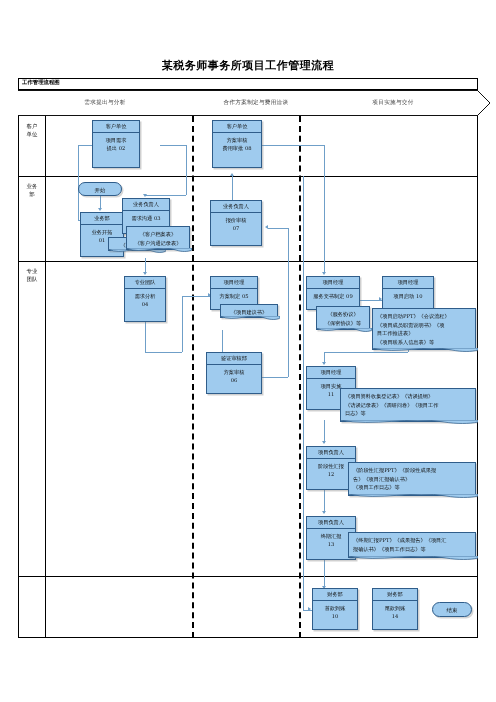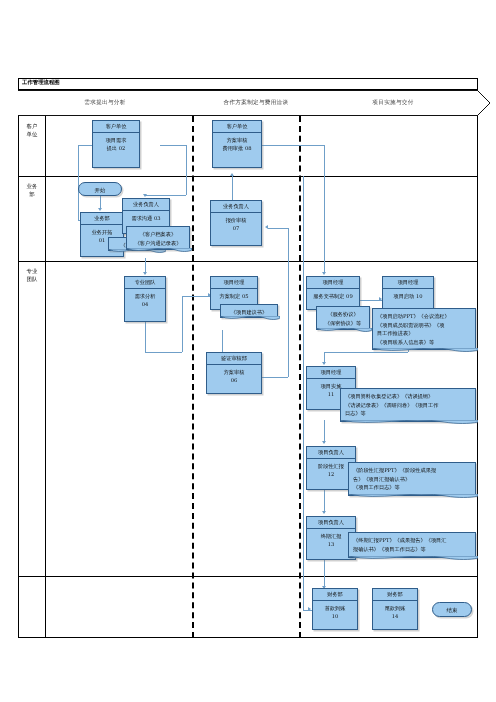--- a/index.html
+++ b/index.html
@@ -112,20 +112,21 @@
   .arrow.down{border-left:2.2px solid transparent;border-right:2.2px solid transparent;border-top:3.4px solid #6f9fc8;}
   .arrow.up{border-left:2.2px solid transparent;border-right:2.2px solid transparent;border-bottom:3.4px solid #6f9fc8;}
   .arrow.right{border-top:2.2px solid transparent;border-bottom:2.2px solid transparent;border-left:3.4px solid #6f9fc8;}
   .arrow.left{border-top:2.2px solid transparent;border-bottom:2.2px solid transparent;border-right:3.4px solid #6f9fc8;}
 </style>
 </head>
 <body>
 
 <div id="page">
 
+  <div class="title">某税务师事务所项目工作管理流程</div>
 
   <div class="frame"></div>
 
   <div class="hdrbar">
     <div class="lbl">工作管理流程图</div>
   </div>
 
   <div class="phaseband">
     <div class="chev" style="left:0px;width:186px;">
       <div class="ptxt">需求提出与分析</div>

